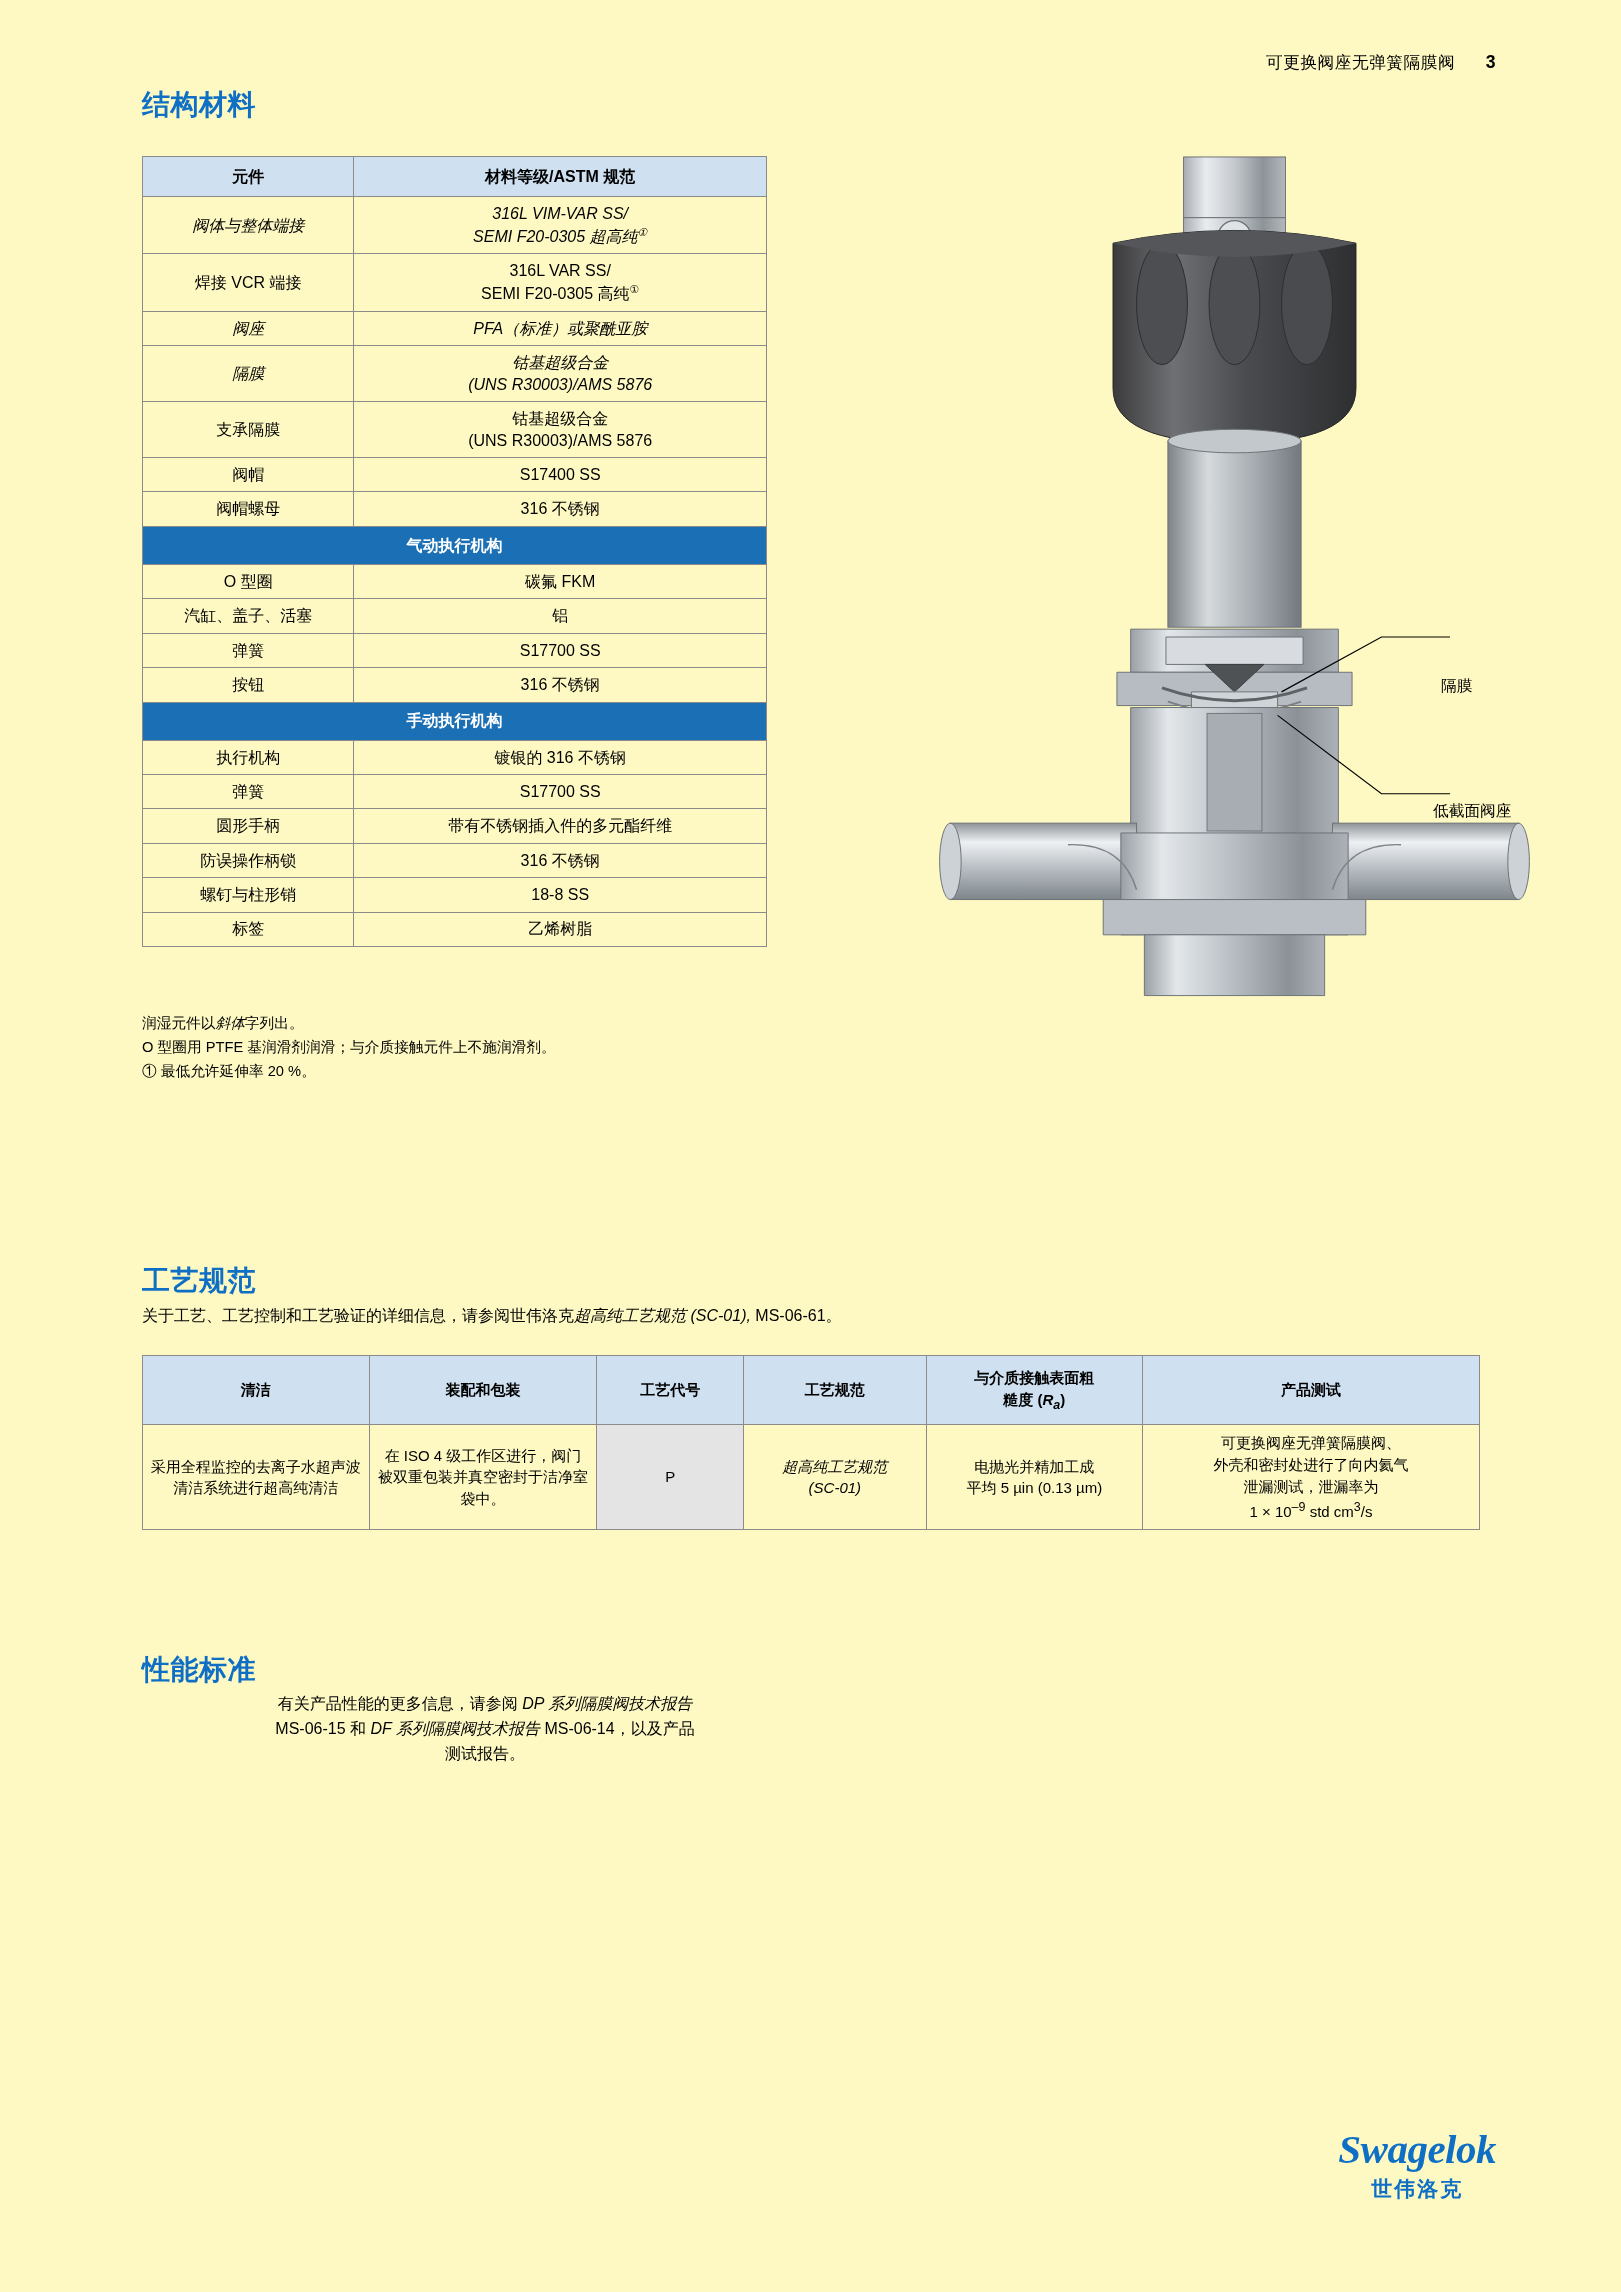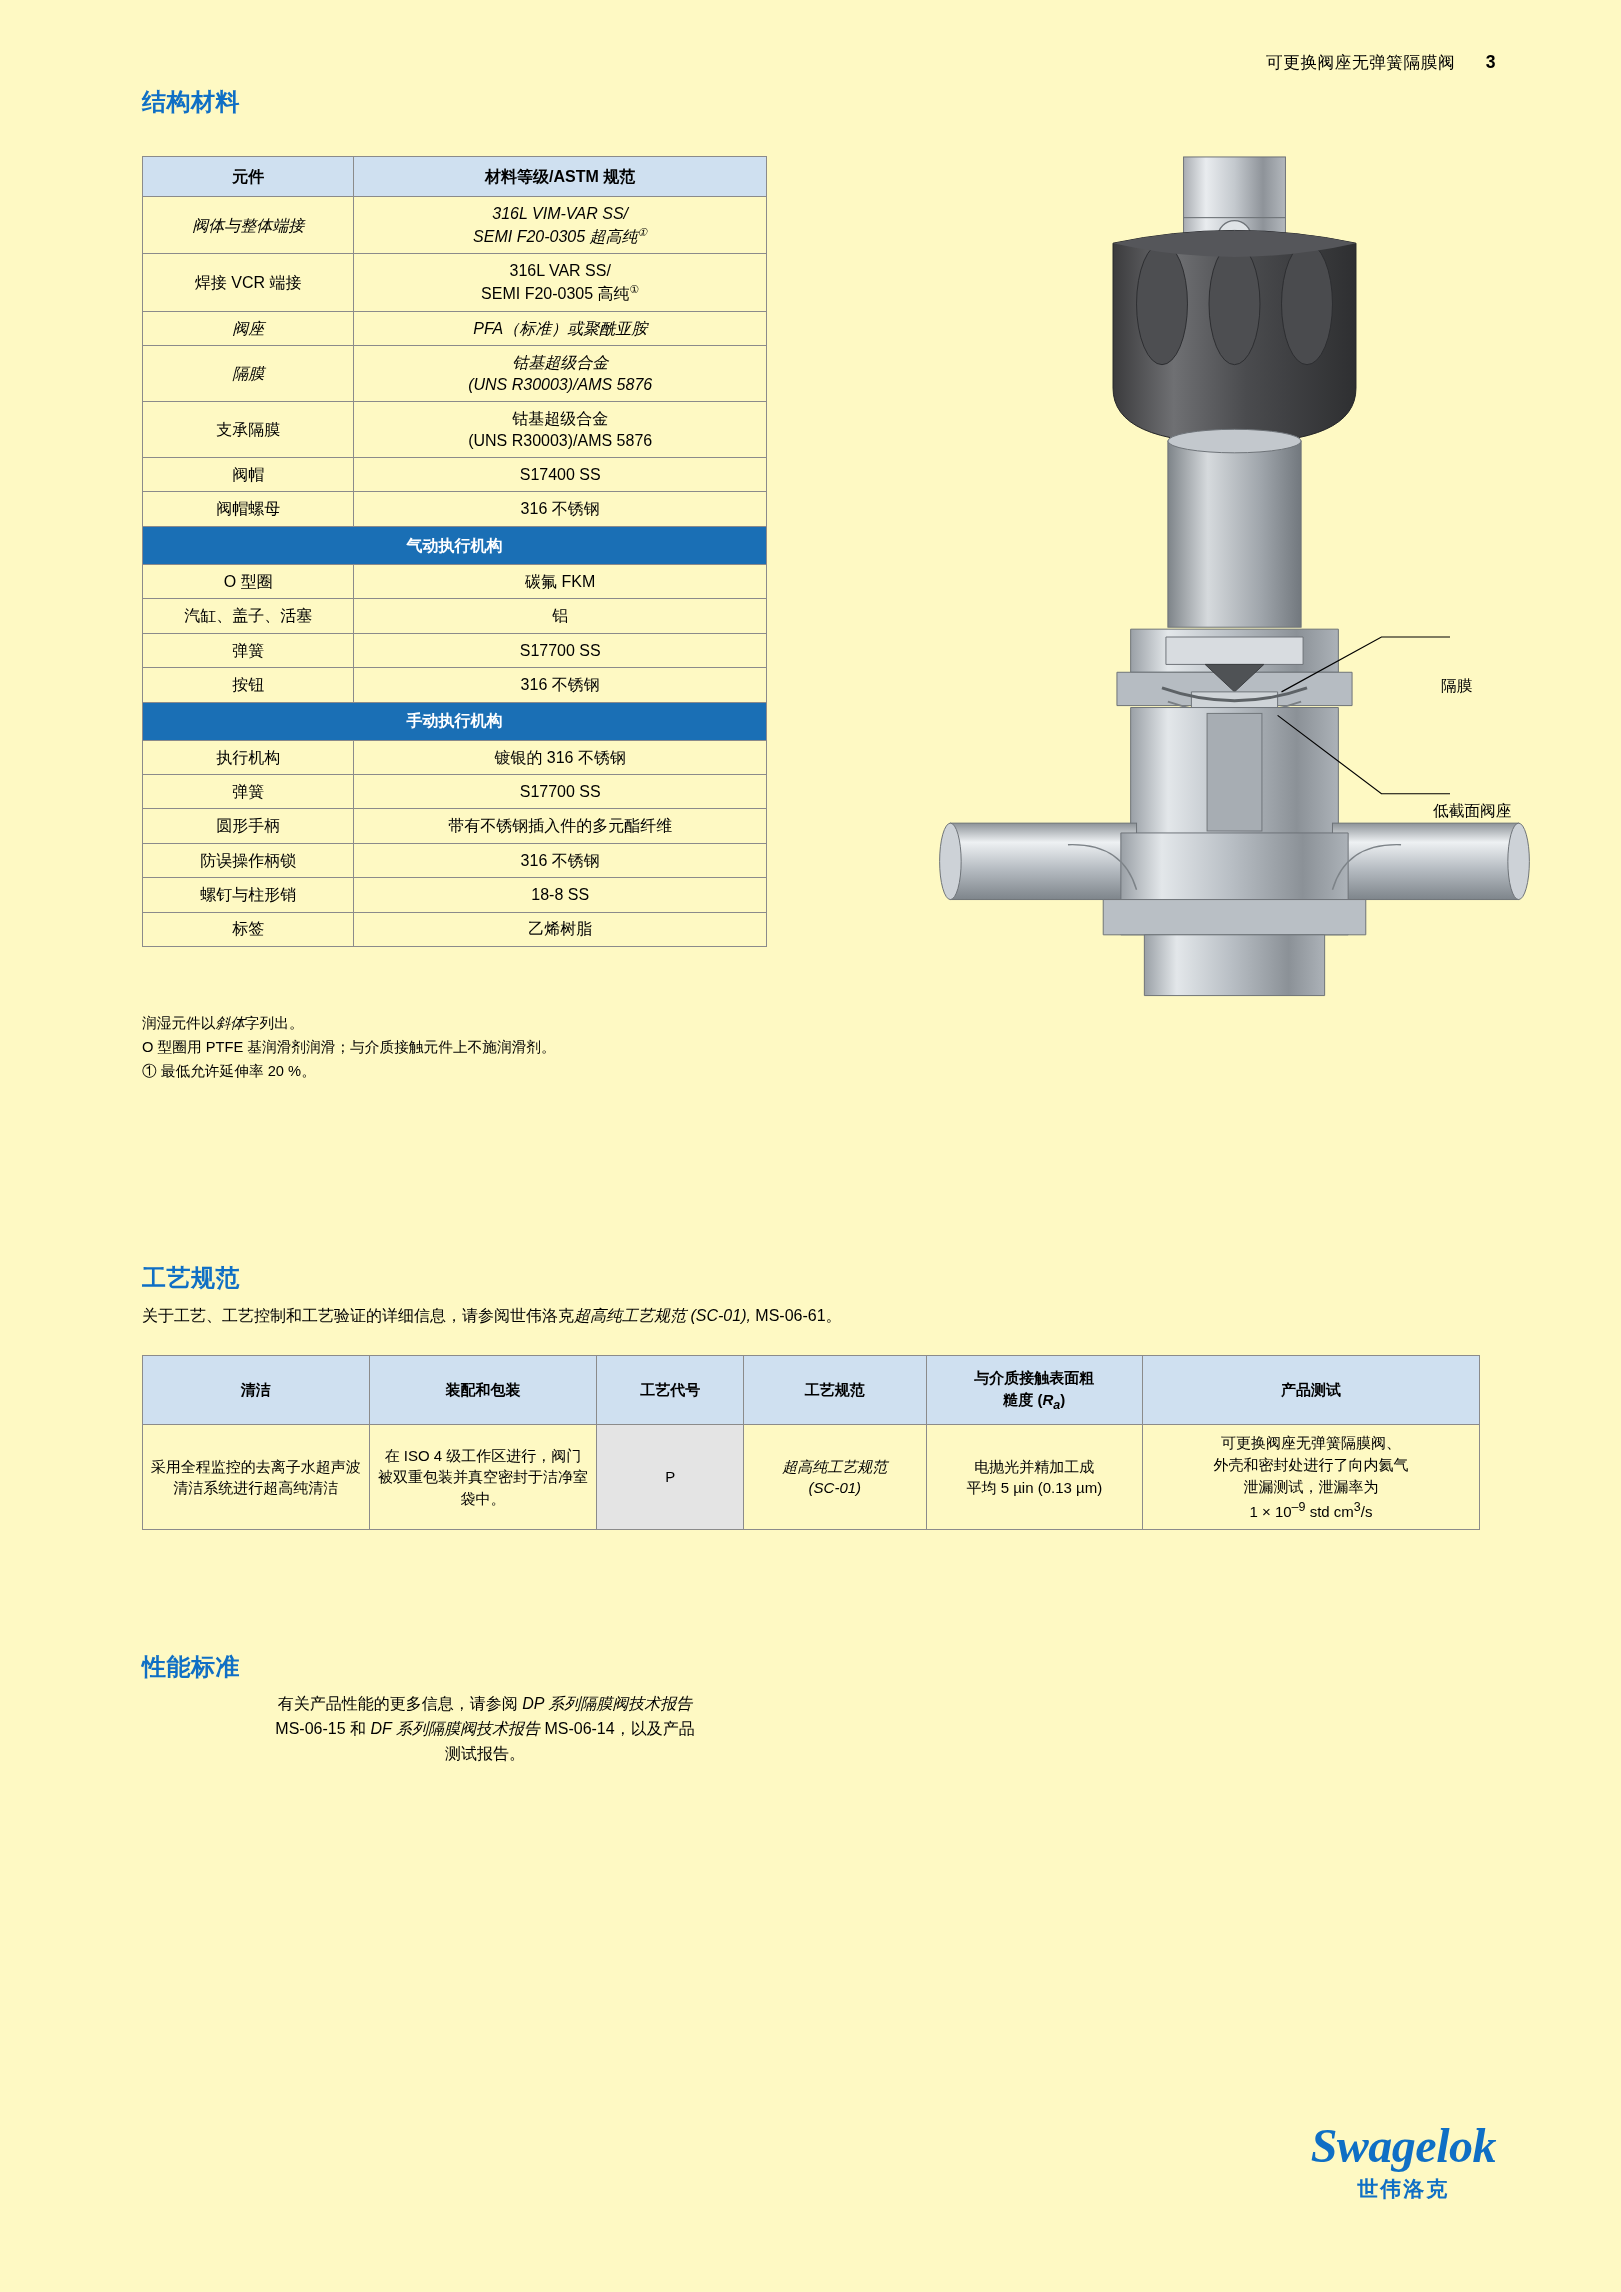--- a/index.html
+++ b/index.html
@@ -36,21 +36,21 @@
     display: inline-block;
     margin-left: 25.5px;
     font-weight: bold;
     font-size: 17.6px;
   }
 
   
   .section-title {
     position: absolute;
     color: #0f6fc5;
-    font-size: 24px;
+    font-size: 28px;
     font-weight: bold;
     letter-spacing: 0.5px;
   }
   #h-materials { top: 86px; left: 142px; }
   #h-process  { top: 1262px; left: 142px; }
   #h-perf     { top: 1651px; left: 142px; }
 
   
   table {
     border-collapse: collapse;
@@ -139,21 +139,21 @@
     position: absolute;
     right: 125px;
     bottom: 90px;
     text-align: center;
     color: #0f6fc5;
   }
   .logo .wordmark {
     font-family: "Liberation Serif", serif;
     font-style: italic;
     font-weight: bold;
-    font-size: 48px;
+    font-size: 41px;
     letter-spacing: -0.5px;
   }
   .logo .cn {
     font-size: 21px;
     font-weight: bold;
     letter-spacing: 2px;
     margin-top: 2px;
   }
 
   

